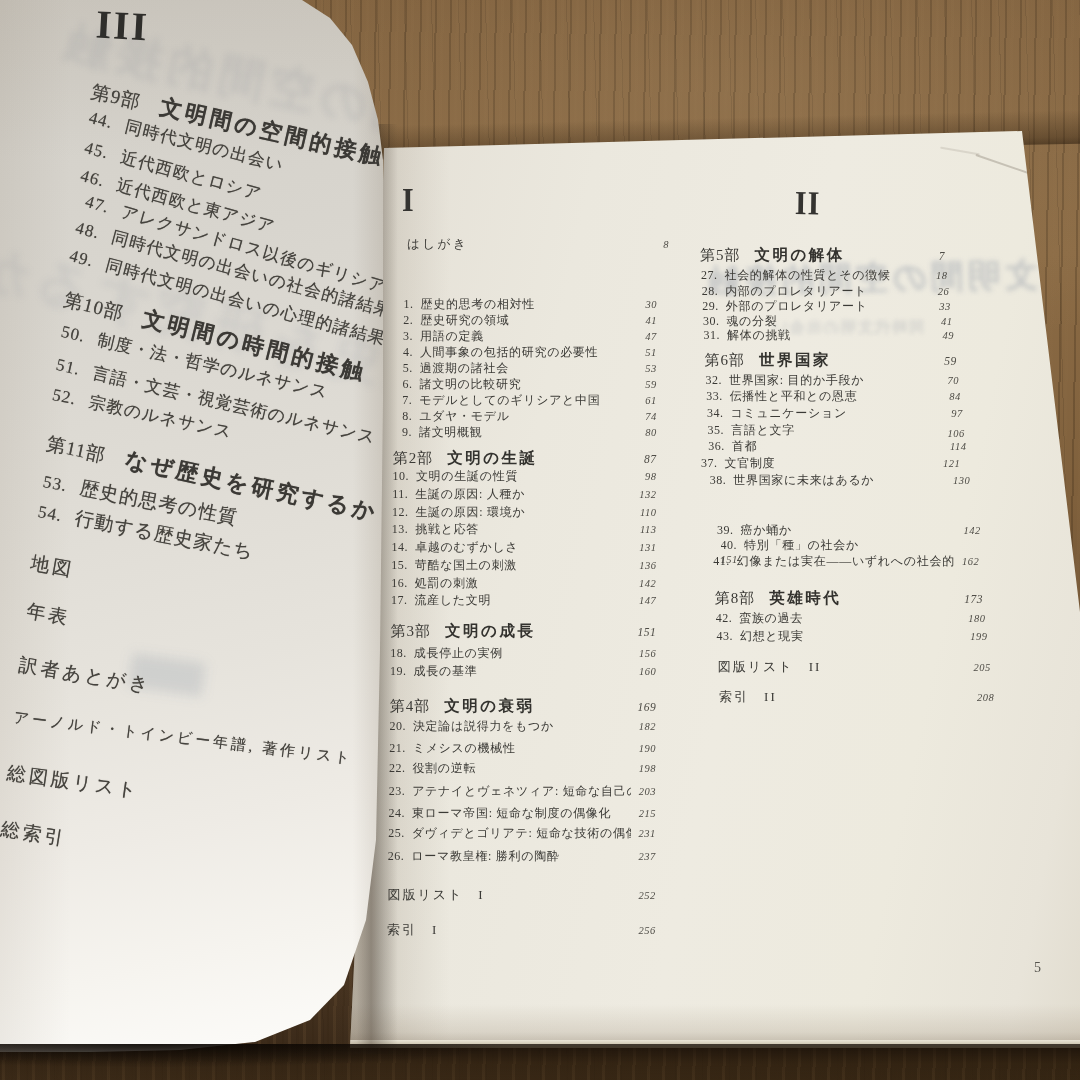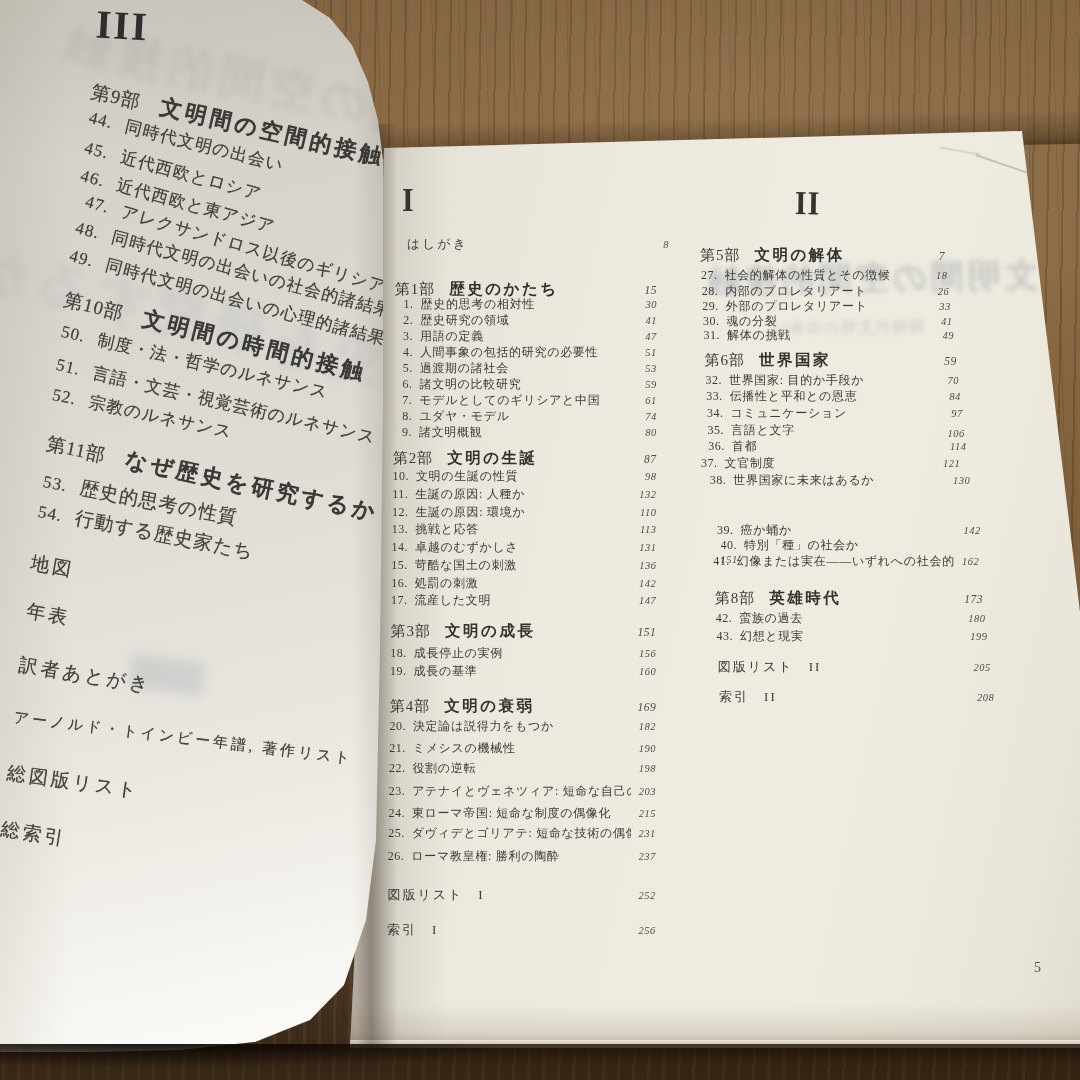--- a/index.html
+++ b/index.html
@@ -113,27 +113,20 @@
     <div class="col-header h2">II</div>
     <div id="col1" class="col">
   <div class="rrow k-front" style="top: 236px; left: 0px; width: 262px; margin-left: 12px;">
     <span class="e-main">
 
       <span class="e-text">はしがき</span>
     </span>
     <span class="e-page">8</span>
   </div>
 
-  <div class="rrow k-part" style="top: 279px; left: -0.324px; width: 262.27px;">
-    <span class="e-main">
-      <span class="e-pre">第1部</span>
-      <span class="e-text">歴史のかたち</span>
-    </span>
-    <span class="e-page">15</span>
-  </div>
 
   <div class="rrow k-item indent1" style="top: 296px; left: -0.528px; width: 262.44px;">
     <span class="e-main">
       <span class="e-pre">1.</span>
       <span class="e-text">歴史的思考の相対性</span>
     </span>
     <span class="e-page">30</span>
   </div>
 
   <div class="rrow k-item indent1" style="top: 312px; left: -0.72px; width: 262.6px;">

